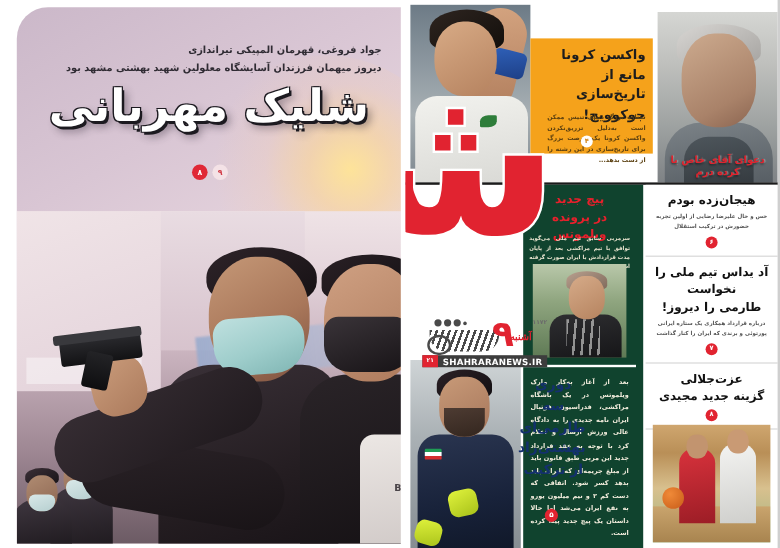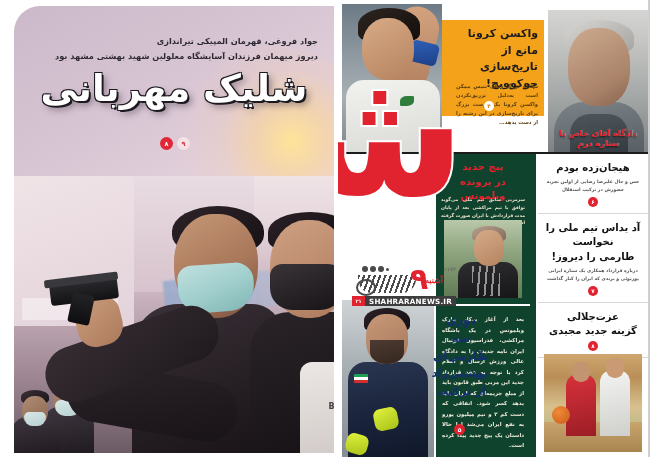--- a/index.html
+++ b/index.html
@@ -87,21 +87,21 @@
     background:linear-gradient(150deg,#2e2520,#120e0b);}
   .t-arm{position:absolute;left:48px;top:2px;width:44px;height:86px;border-radius:22px;transform:rotate(14deg);
     background:linear-gradient(160deg,#d5a581,#b07d5c);}
   .t-band{position:absolute;left:68px;top:38px;width:28px;height:22px;border-radius:5px;transform:rotate(14deg);
     background:linear-gradient(160deg,#2f60b8,#1d3f86);}
   .t-shirt{position:absolute;left:4px;top:76px;width:94px;height:76px;border-radius:18px 18px 0 0;
     background:linear-gradient(170deg,#f2f2ee,#d8d8d4);}
   .t-logo{position:absolute;left:58px;top:92px;width:14px;height:10px;border-radius:50% 10% 50% 10%;background:#2e7d3a;}
 
   
-  .orange{position:absolute;left:104px;top:20px;width:102px;height:96px;background:#f5a21b;}
+  .orange{position:absolute;left:104px;top:32px;width:102px;height:96px;background:#f5a21b;}
   .orange .oh{position:absolute;right:6px;top:6px;width:90px;text-align:right;direction:rtl;
     font-size:11px;line-height:1.5;font-weight:900;color:#1d1d1d;}
   .orange .ob{position:absolute;right:6px;top:62px;width:82px;text-align:justify;direction:rtl;
     font-size:5.2px;line-height:1.75;color:#5a3f10;font-weight:700;}
   .orange .obadge{position:absolute;left:42px;bottom:5px;width:10px;height:10px;border-radius:50%;background:#ffffff;
     color:#d07f0c;font-size:5.5px;display:flex;align-items:center;justify-content:center;font-weight:700;}
 
   
   .mour{position:absolute;left:210px;top:10px;width:100px;height:142px;overflow:hidden;
     background:linear-gradient(180deg,#d5d6d3 0%,#bfc0bd 30%,#9fa3a2 66%,#7e8285 100%);}
@@ -298,21 +298,21 @@
         </div>
         <div class="ob">ستاره بزرگ دنیای تنیس ممکن است به‌دلیل تزریق‌نکردن واکسن کرونا یک فرصت بزرگ برای تاریخ‌سازی در این رشته را از دست بدهد...</div>
         <div class="obadge">۴</div>
       </div>
 
       <div class="mour">
         <div class="mr-scarf"></div>
         <div class="mr-cap"></div>
         <div class="mr-hair"></div>
         <div class="mr-head"></div>
-        <div class="mour-cap">دادگاه آقای خاص با ستاره درم</div>
+        <div class="mour-cap">دعوای آقای خاص با کرده درم</div>
       </div>
 
       <div class="top-rule"></div>
 
       <div class="masthead">
         <div class="mh-text">شهرآرا</div>
         <div class="mh-text2">شهرآرا</div>
       </div>
 
       <div class="logo">

